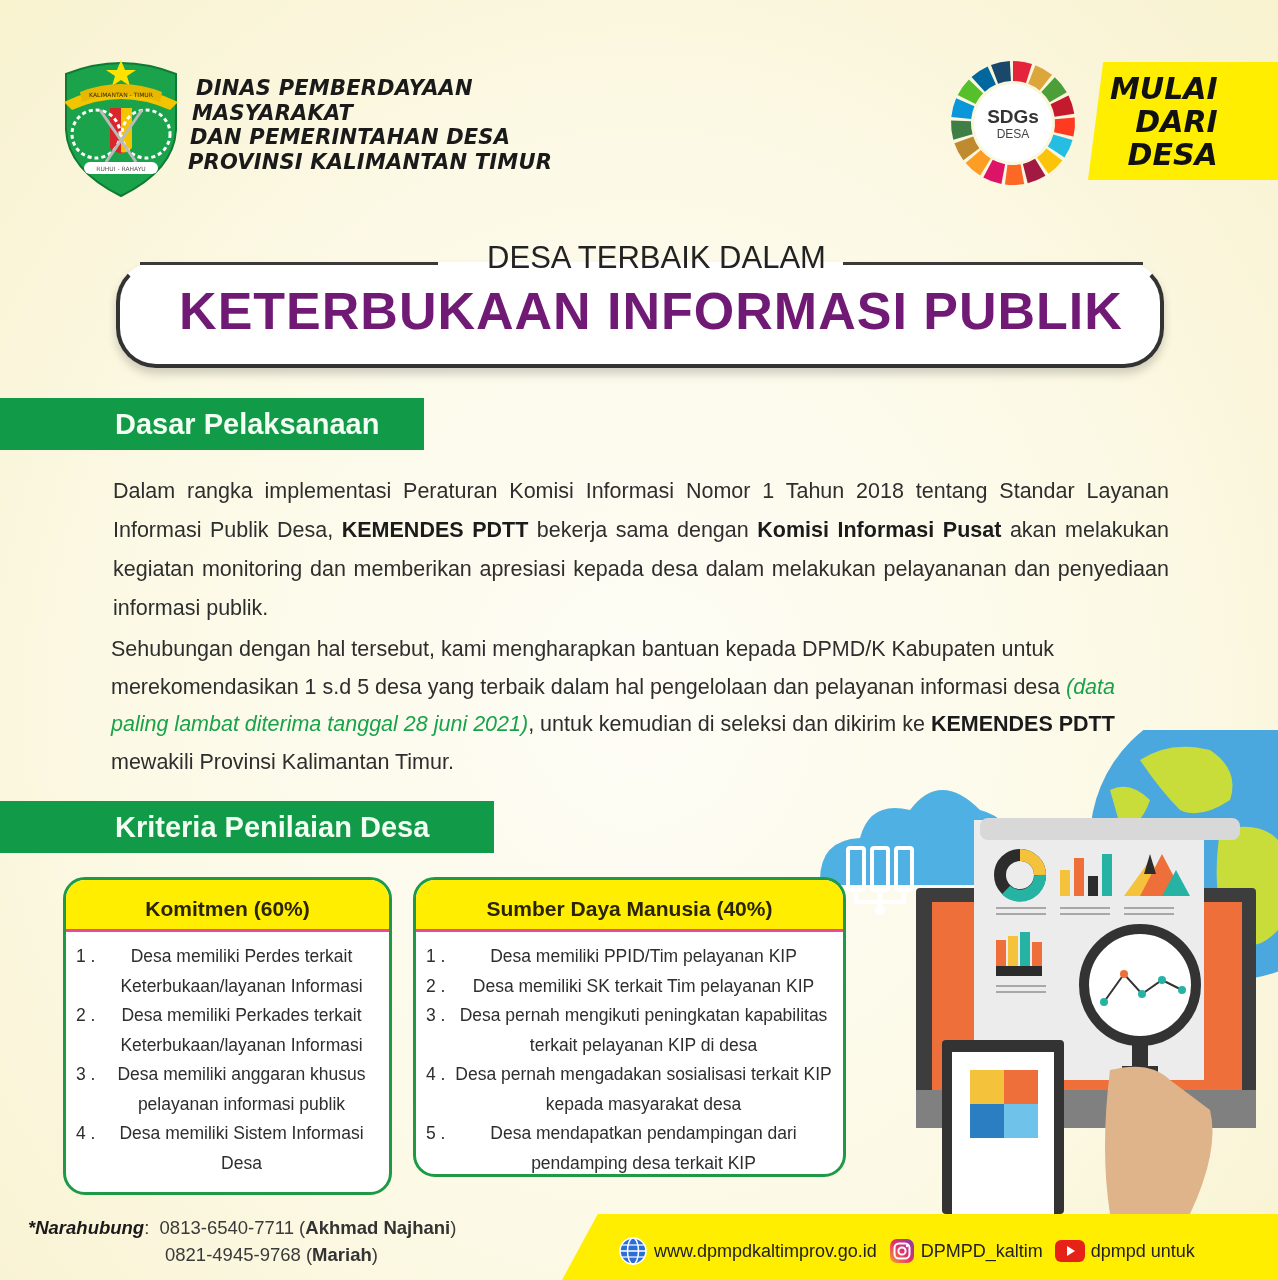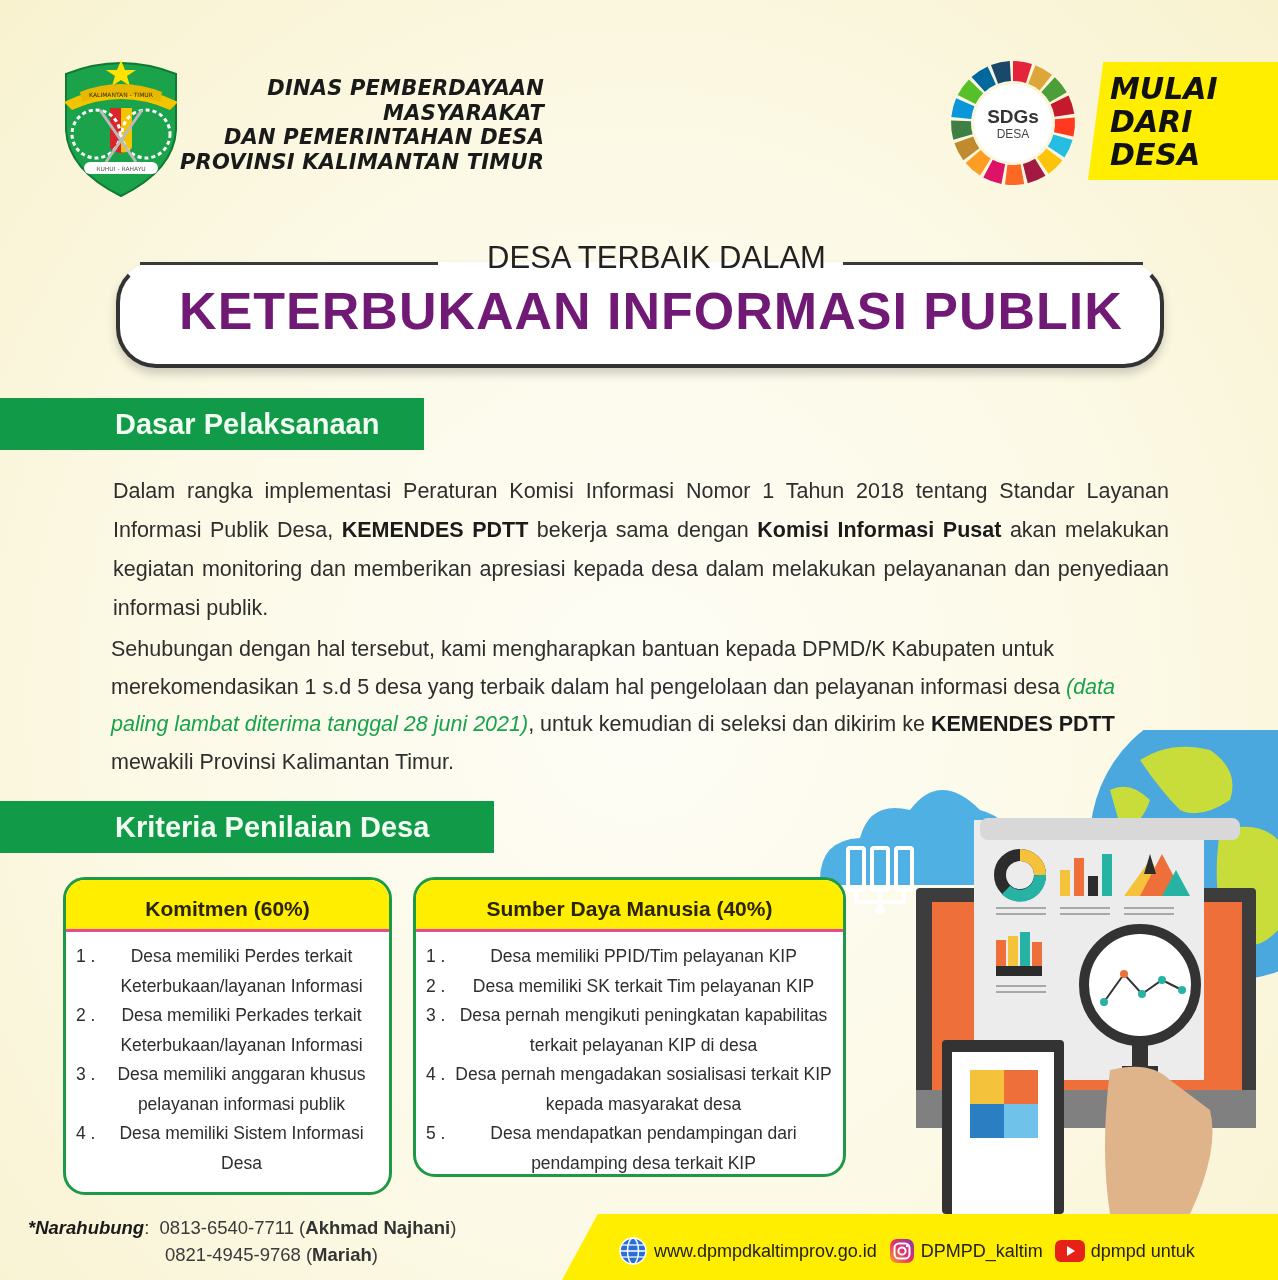--- a/index.html
+++ b/index.html
@@ -7,40 +7,40 @@
   body {
     font-family: "DejaVu Sans", sans-serif;
     background: radial-gradient(ellipse at 50% 55%, #fefdf6 0%, #fcf9e6 55%, #f8f2cf 100%);
     position: relative;
     color: #2a2a2a;
   }
   .abs { position: absolute; }
 
   
   .org-name {
-    left: 180px; top: 76px;
+    left: 188px; top: 76px;
     font-family: "DejaVu Sans", sans-serif;
     font-weight: bold; font-style: italic;
     font-size: 21px; line-height: 24.5px;
-    color: #1a1a1a; letter-spacing: 0.2px; text-align: right;
+    color: #1a1a1a; letter-spacing: 0.2px;
   }
   .org-name div:nth-child(2) { padding-left: 4px; }
   .org-name div:nth-child(1) { padding-left: 8px; }
   .org-name div:nth-child(3) { padding-left: 2px; }
 
   .slogan-box {
     left: 1088px; top: 62px; width: 190px; height: 118px;
     background: #ffee00;
     clip-path: polygon(8% 0, 100% 0, 100% 100%, 0 100%);
   }
   .slogan {
     left: 1110px; top: 72px;
     font-family: "DejaVu Sans", sans-serif;
     font-weight: bold; font-style: italic;
-    font-size: 30px; line-height: 33px; color: #111;
+    font-size: 30px; line-height: 33px; color: #111; text-align: right;
   }
 
   
   .title-line {
     top: 262px; height: 3px; background: #3a3a3a;
   }
   .title-sub {
     left: 0; width: 1278px; top: 240px; text-align: center;
     font-family: "Liberation Sans", sans-serif;
     font-size: 31px; color: #222; letter-spacing: 0px; padding-left: 35px;

